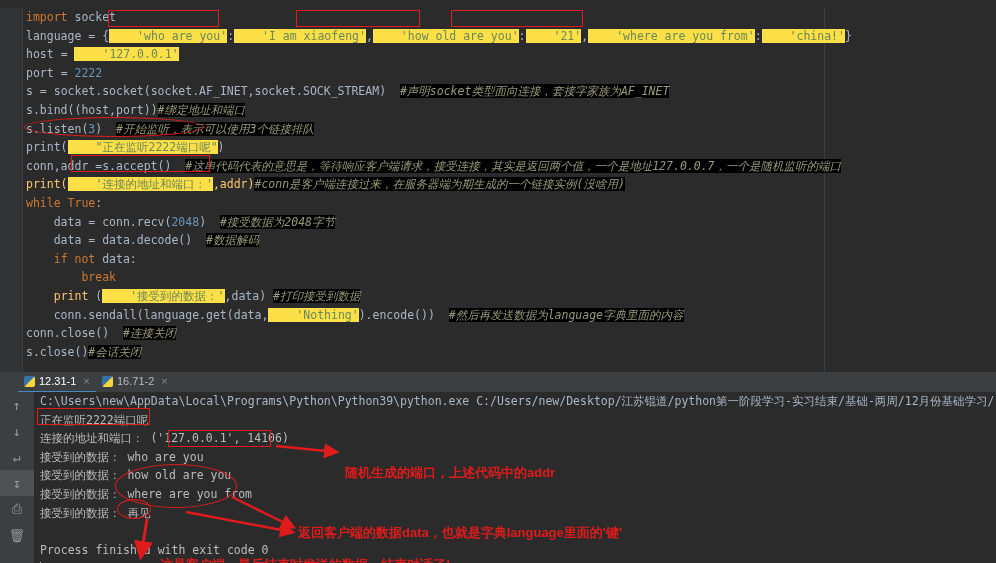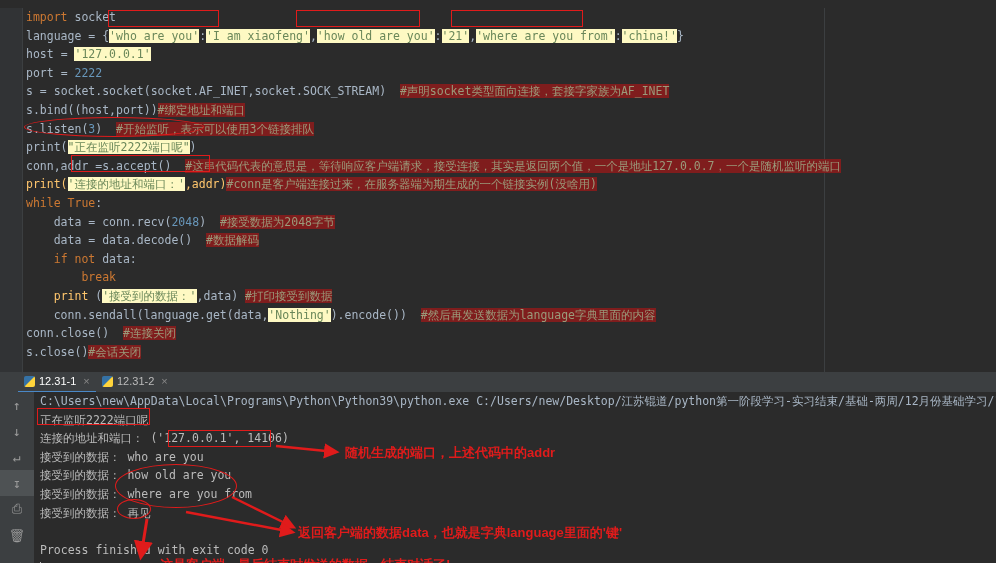--- a/index.html
+++ b/index.html
@@ -25,22 +25,22 @@
     position:absolute;left:26px;top:0px;width:970px;
     font-size:11.5px;line-height:18.6px;white-space:pre;
   }
   .line{height:18.6px;white-space:pre;}
   .kw{color:#cc7832;}
   .str{color:#6a8759;}
   .num{color:#6897bb;}
   .fn{color:#ffc66d;}
   .id{color:#a9b7c6;}
   .cmz{color:#9a9a7a;}
-  .hlc{background:#7f1d1d;}
-  .hls{background:#fef9c3;}
+  .hlc{background:#000000;font-style:italic;}
+  .hls{background:#fde047;padding-left:28px;}
   
   #runpanel{
     position:absolute;left:0;top:372px;width:996px;height:191px;
     background:#ef4444;
   }
   #tabbar{
     position:absolute;left:0;top:0;width:996px;height:20px;
     background:#3c3f41;border-bottom:1px solid #2b2b2b;
     font-family:"Liberation Sans",sans-serif;font-size:11px;color:#bbbbbb;
   }
@@ -92,21 +92,21 @@
 
 <div id="runpanel">
   <div id="tabbar">
       <div class="runtab active" style="left: 18px;">
         <span class="pyicon"></span>
         <span>12.31-1</span>
         <span class="tabclose">×</span>
       </div>
       <div class="runtab" style="left: 96px;">
         <span class="pyicon"></span>
-        <span>12.31-2</span>
+        <span>16.71-2</span>
         <span class="tabclose">×</span>
       </div>
     </div>
   <div id="sidebuttons">
       <div class="sbtn">
         <span style="font-size: 13px;">↑</span>
       </div>
       <div class="sbtn">
         <span style="font-size: 13px;">↓</span>
       </div>
@@ -144,16 +144,16 @@
       <marker id="ah" markerWidth="7" markerHeight="7" refX="5" refY="3.2" orient="auto">
         <path d="M0,0 L6.5,3.2 L0,6.4 z" fill="#e01b1b"></path>
       </marker>
     </defs>
     <line x1="276" y1="446" x2="336" y2="452" stroke="#e01b1b" stroke-width="2.4" marker-end="url(#ah)"></line>
     <line x1="232" y1="497" x2="293" y2="527" stroke="#e01b1b" stroke-width="2.4" marker-end="url(#ah)"></line>
     <line x1="186" y1="512" x2="292" y2="532" stroke="#e01b1b" stroke-width="2.4" marker-end="url(#ah)"></line>
     <line x1="147" y1="519" x2="141" y2="556" stroke="#e01b1b" stroke-width="3" marker-end="url(#ah)"></line>
   </svg>
 
-  <div class="annotext" style="left:345px;top:444px;">随机生成的端口，上述代码中的addr</div>
+  <div class="annotext" style="left:345px;top:464px;">随机生成的端口，上述代码中的addr</div>
   <div class="annotext" style="left:298px;top:524px;text-align:center;">返回客户端的数据data，也就是字典language里面的'键'</div>
   <div class="annotext" style="left:160px;top:556px;">这是客户端，最后结束时发送的数据，结束对话了!</div>
 </div>
 
 </body></html>

